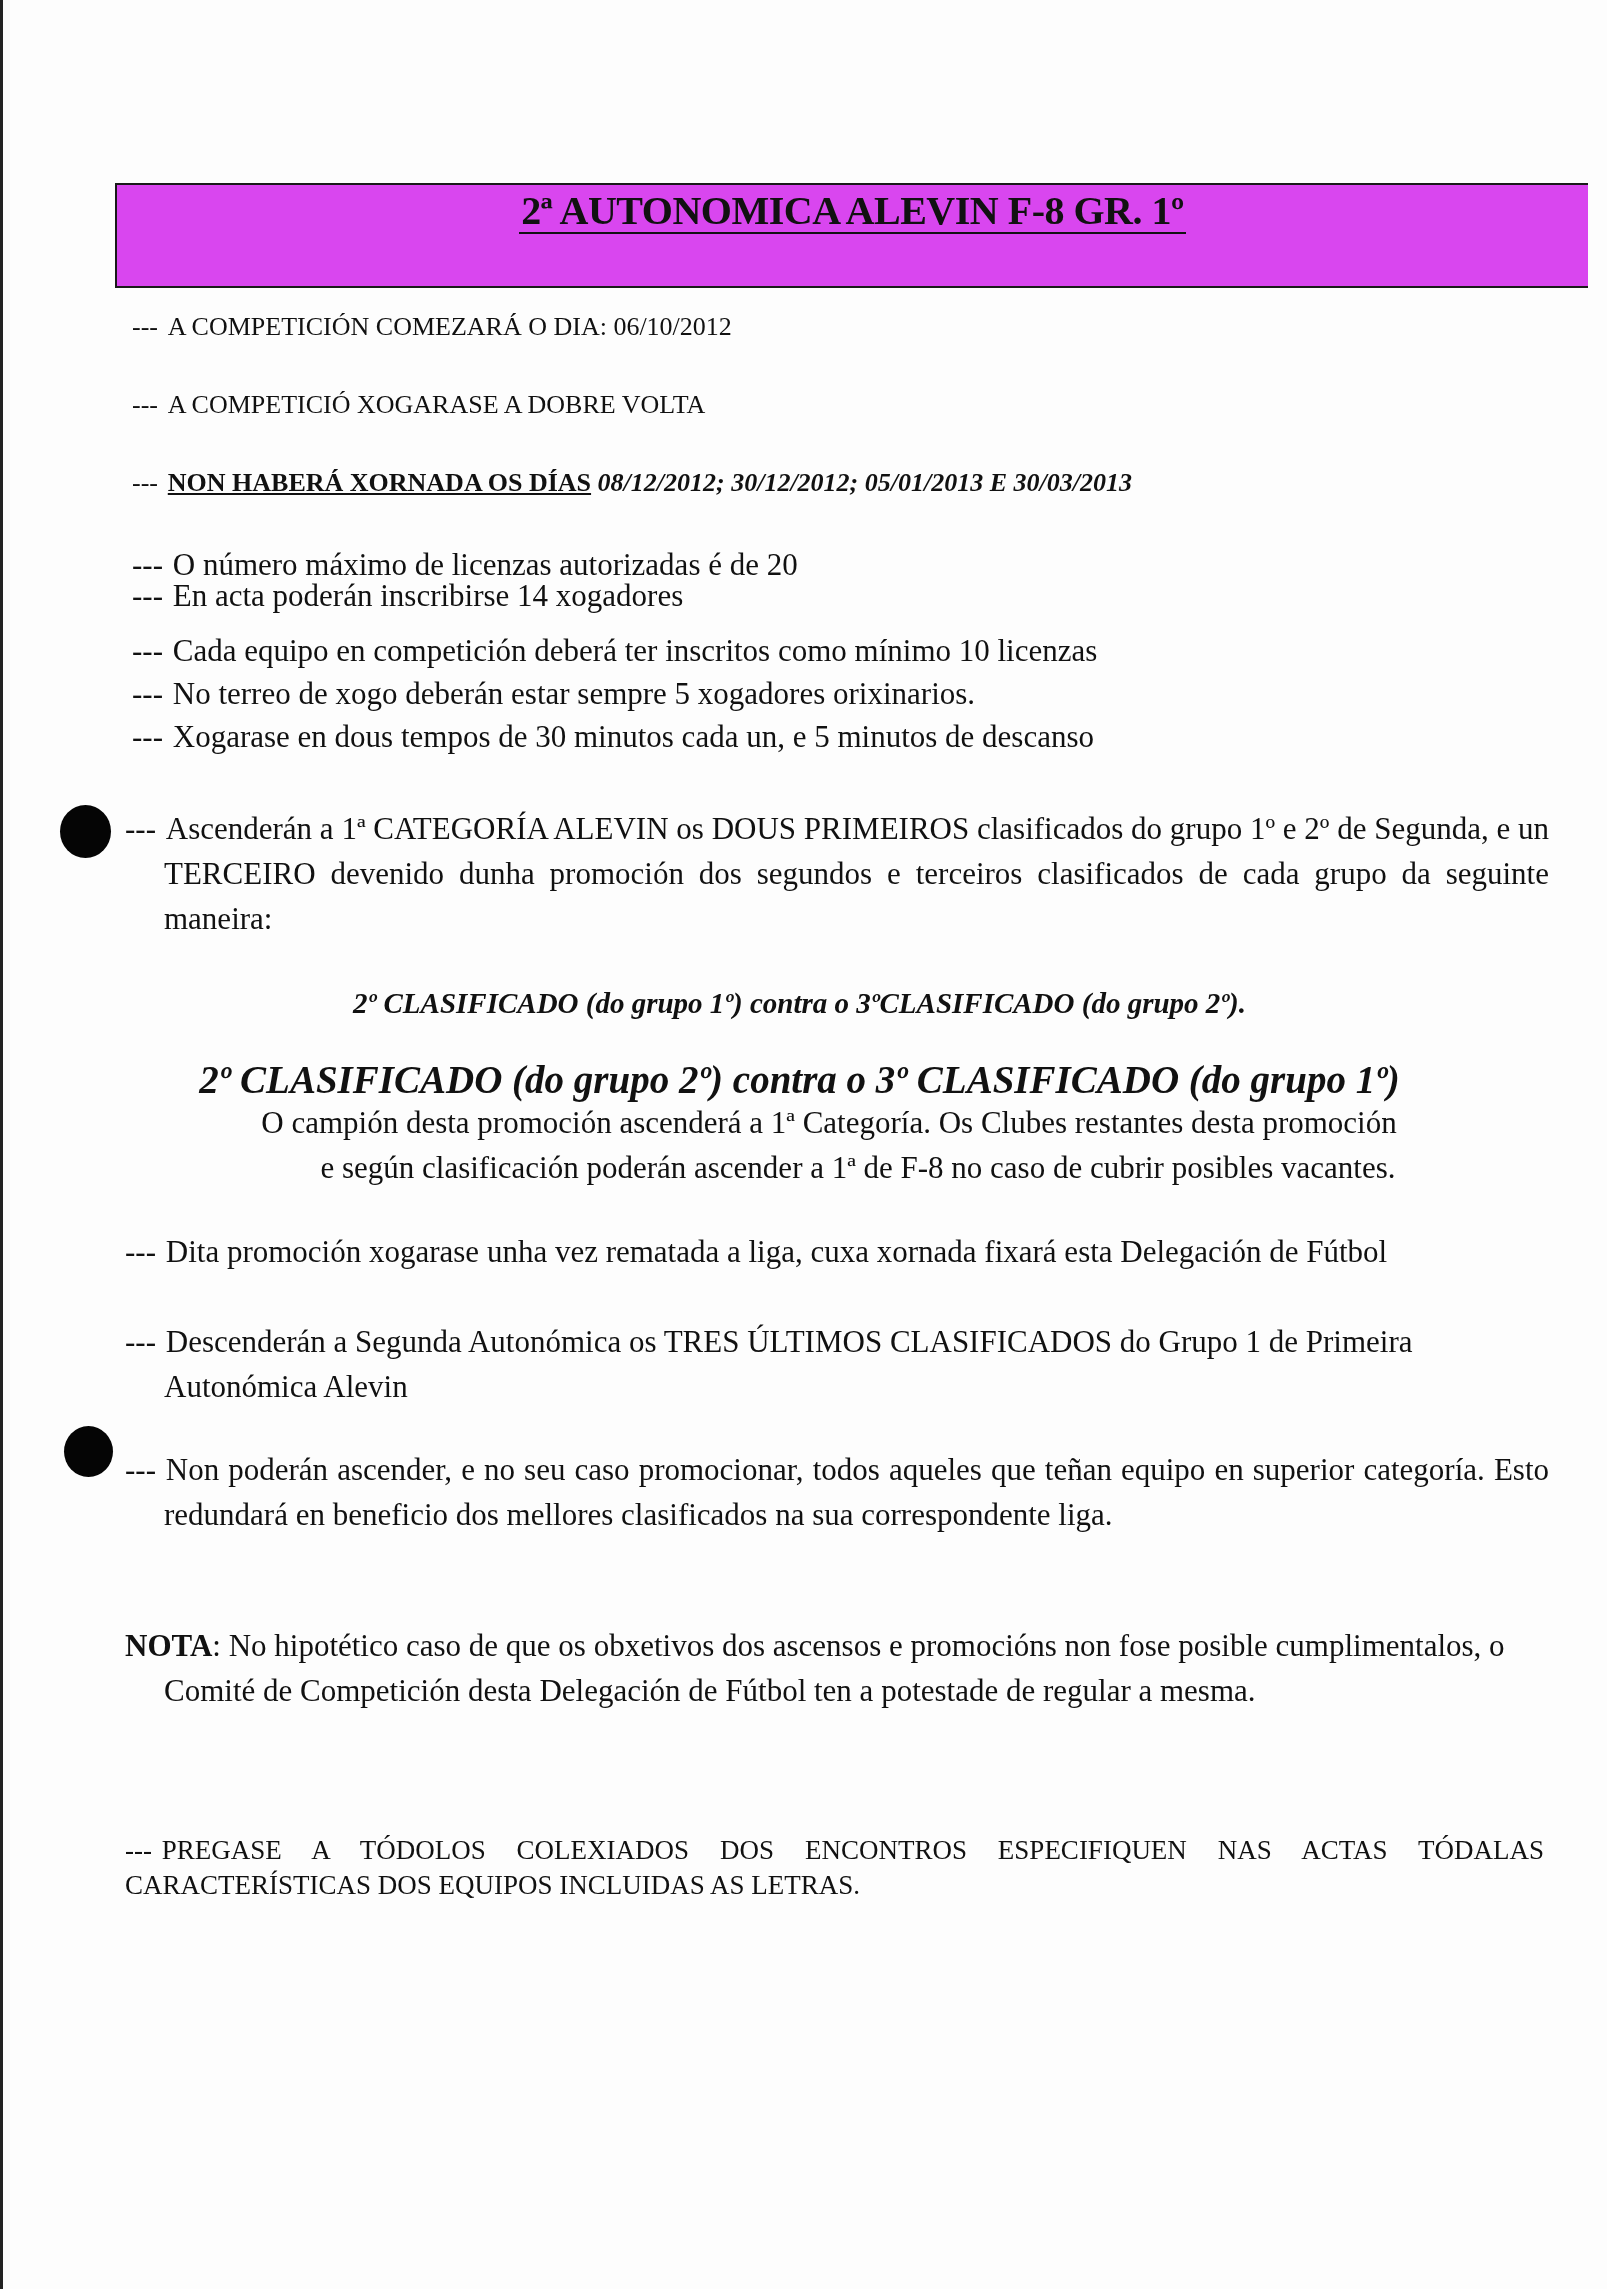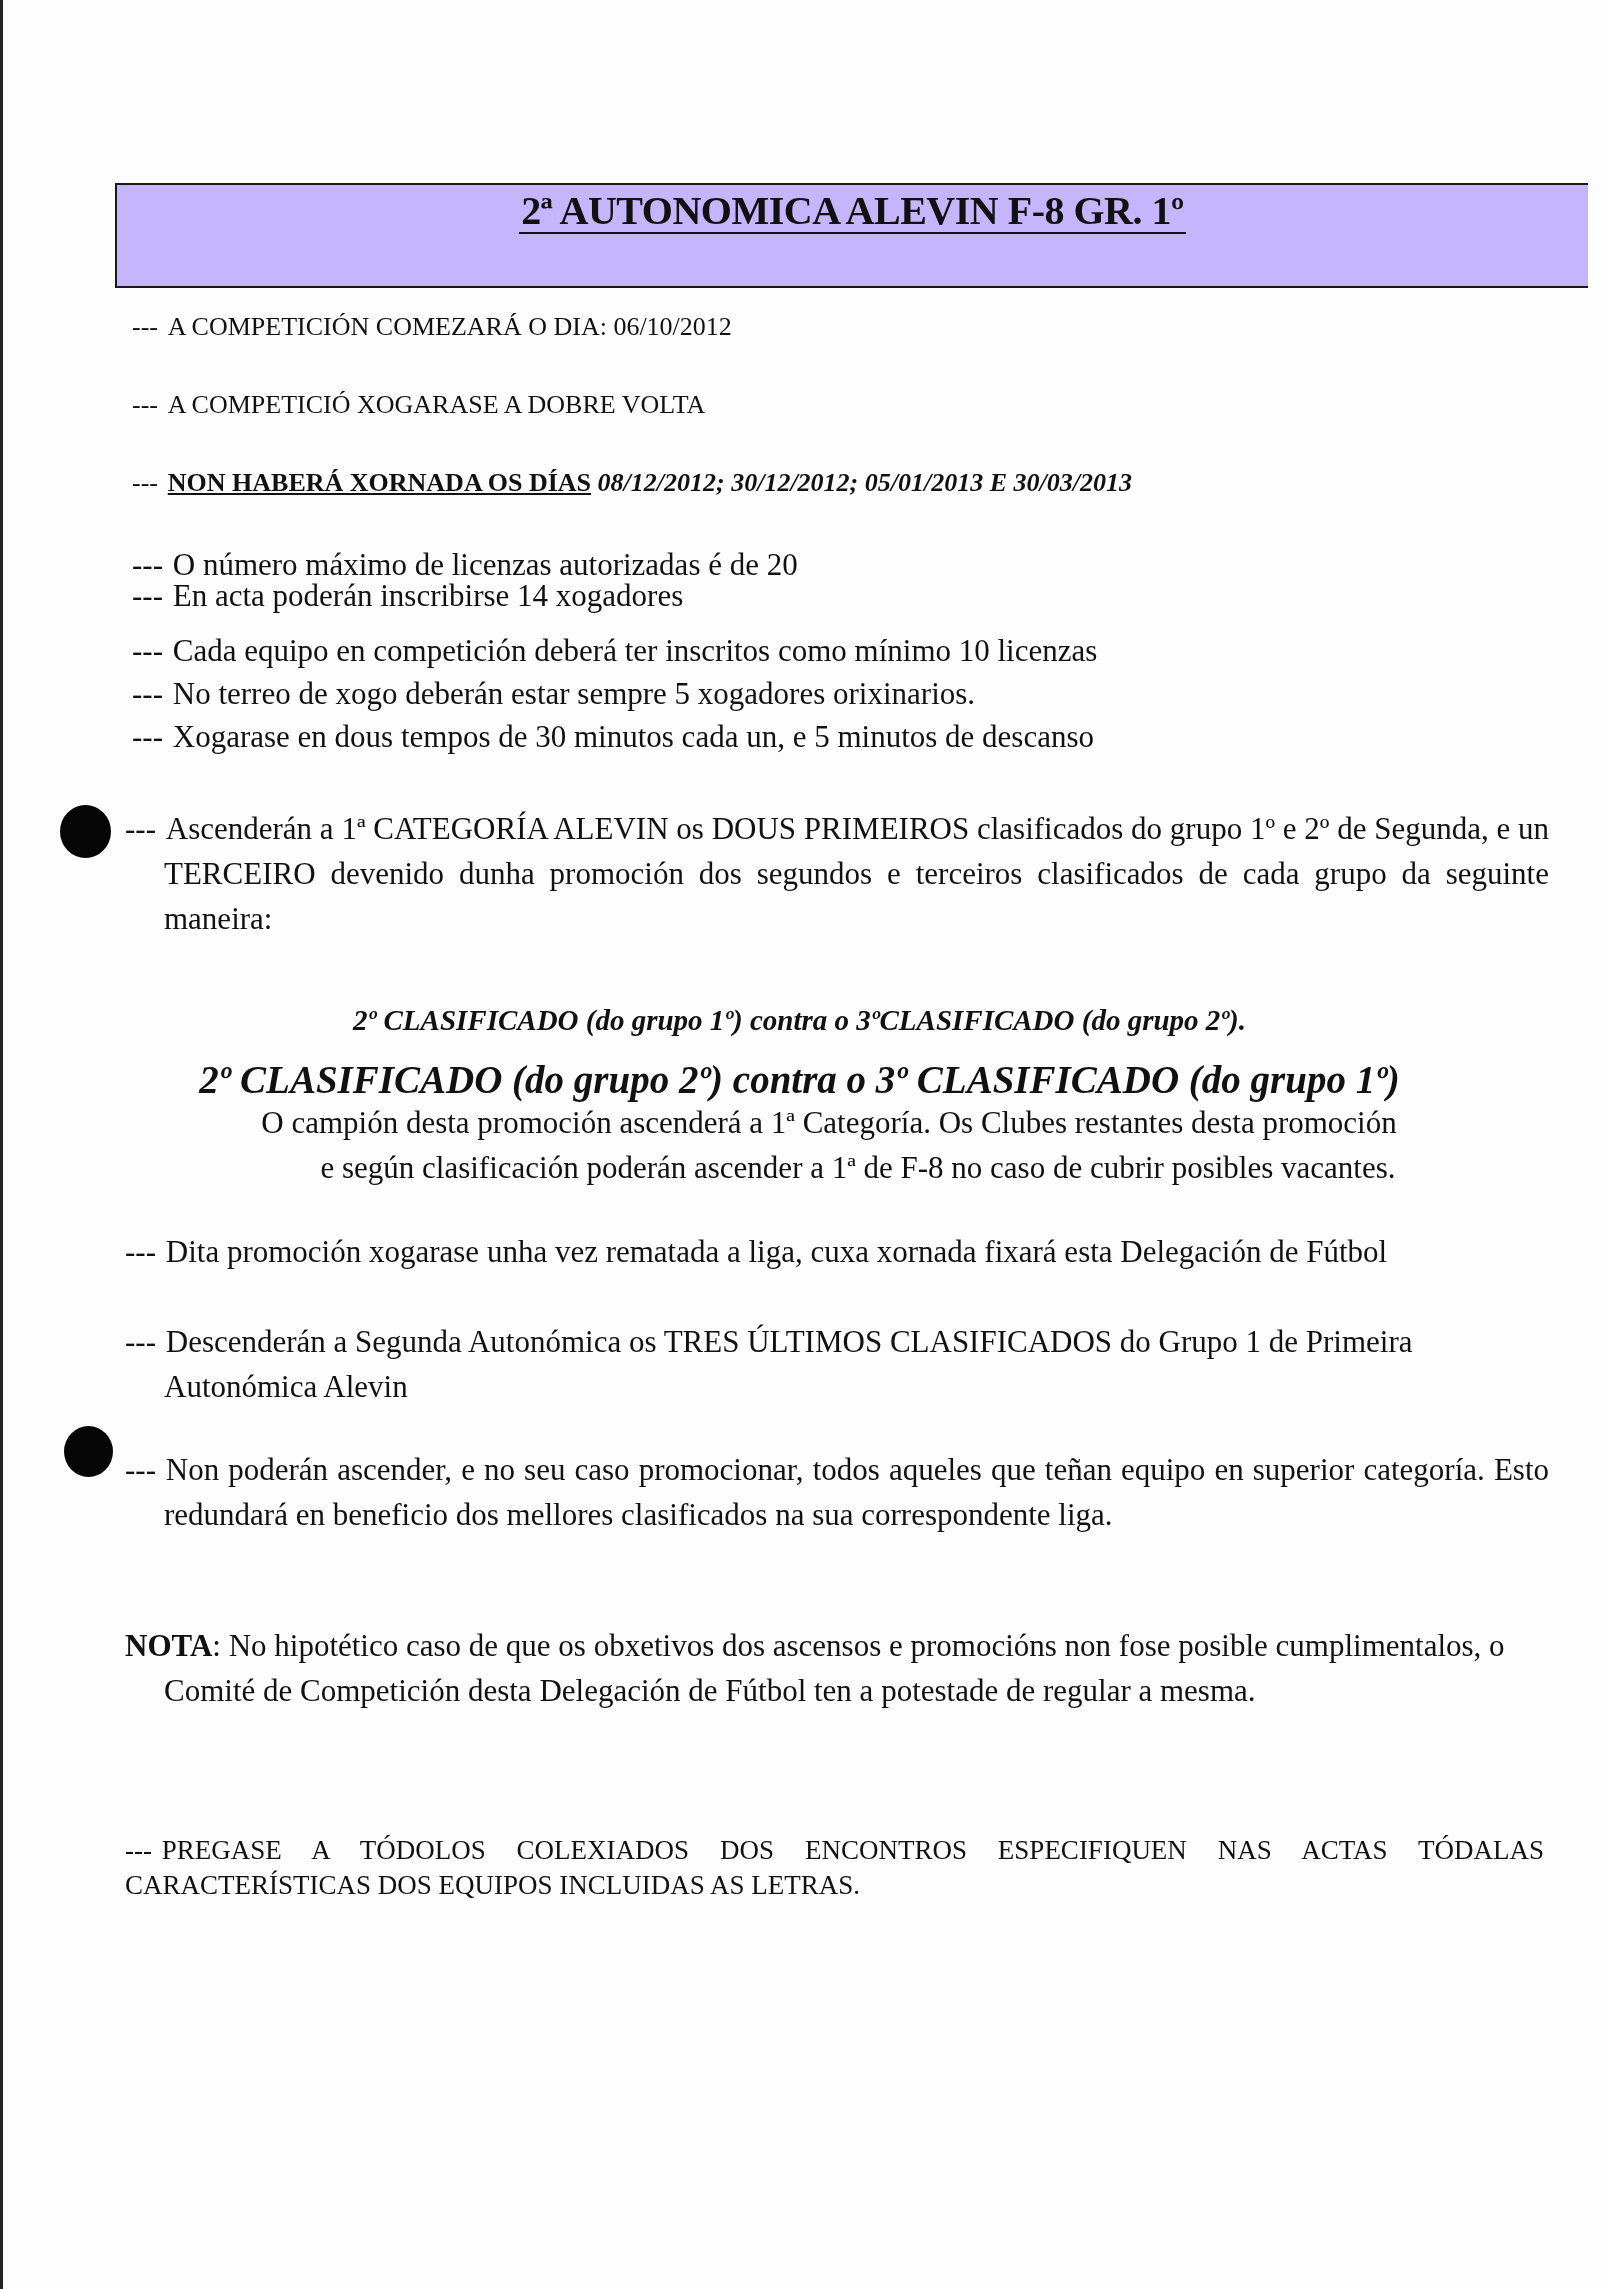--- a/index.html
+++ b/index.html
@@ -9,21 +9,21 @@
     font-family: "Liberation Serif", "DejaVu Serif", serif;
     color: #111;
   }
   .scan-edge { position: absolute; left: 0; top: 0; width: 2.9px; height: 2290px; background: #222; }
   .hole { position: absolute; background: #050505; border-radius: 50%; }
   .hole.h1 { left: 60px; top: 805px; width: 51px; height: 53px; }
   .hole.h2 { left: 64px; top: 1426px; width: 49px; height: 51px; }
 
   .header-box {
     position: absolute; left: 115px; top: 183px; width: 1473px; height: 105px;
-    background: #c4b5fd;
+    background: #d946ef;
     border-top: 2.9px solid #1a1a1a; border-bottom: 2.9px solid #1a1a1a; border-left: 2px solid #1a1a1a;
     box-sizing: border-box;
     text-align: center;
   }
   .header-line {
     font-weight: bold; font-size: 40px; line-height: 47px; letter-spacing: -0.5px;
     display: inline-block; border-bottom: 2.9px solid #111; padding: 0 2px; line-height: 43px;
   }
   .header-wrap { padding-top: 3.9px; }
   .header-wrap div { height: 49px; }
@@ -65,21 +65,21 @@
 <div class="line" style="top:546px;"><span class="dash">---</span><span>O número máximo de licenzas  autorizadas é de 20</span></div>
 <div class="line" style="top:577px;"><span class="dash">---</span><span>En acta poderán inscribirse 14 xogadores</span></div>
 <div class="line" style="top:632px;"><span class="dash">---</span><span>Cada equipo en competición deberá ter inscritos como mínimo 10 licenzas</span></div>
 <div class="line" style="top:675px;"><span class="dash">---</span><span>No terreo de xogo deberán estar sempre 5 xogadores orixinarios.</span></div>
 <div class="line" style="top:718px;"><span class="dash">---</span><span>Xogarase en dous tempos de 30 minutos cada un, e 5 minutos de descanso</span></div>
 
 <div class="para justify" style="left:125px; top:806px; width:1424px; text-indent:-39px; padding-left:39px; box-sizing:border-box;">
   <span class="dash">---</span><span>Ascenderán a 1ª CATEGORÍA ALEVIN os DOUS PRIMEIROS clasificados do grupo 1º e 2º de Segunda, e un TERCEIRO devenido dunha promoción dos segundos e terceiros clasificados de cada grupo da seguinte maneira:</span>
 </div>
 
-<div class="para center bi" style="left:117px; top:985px; width:1365px; font-size:29px; line-height:37px;margin-top:17px;">2º CLASIFICADO (do grupo 1º) contra o 3ºCLASIFICADO (do grupo 2º).</div>
+<div class="para center bi" style="left:117px; top:985px; width:1365px; font-size:29px; line-height:37px;">2º CLASIFICADO (do grupo 1º) contra o 3ºCLASIFICADO (do grupo 2º).</div>
 <div class="para center bi" style="left:117px; top:1020px; width:1365px; font-size:39px; line-height:37px;margin-top:41px;">2º CLASIFICADO (do grupo 2º) contra o 3º CLASIFICADO (do grupo 1º)</div>
 
 <div class="para center" style="left:117px; top:1100px; width:1424px;">O campión desta promoción ascenderá a 1ª Categoría. Os Clubes restantes desta promoción</div>
 <div class="para center" style="left:156px; top:1145px; width:1404px;">e según clasificación poderán ascender a 1ª de F-8 no caso de cubrir posibles vacantes.</div>
 
 <div class="para" style="left:125px; top:1229px; width:1424px; text-indent:-39px; padding-left:39px; box-sizing:border-box;">
   <span class="dash">---</span><span>Dita promoción xogarase unha vez rematada a liga, cuxa xornada fixará esta Delegación de Fútbol</span>
 </div>
 <div class="para" style="left:125px; top:1319px; width:1424px; text-indent:-39px; padding-left:39px; box-sizing:border-box;">
   <span class="dash">---</span><span>Descenderán a Segunda Autonómica os TRES ÚLTIMOS CLASIFICADOS do Grupo 1 de Primeira Autonómica Alevin</span>

